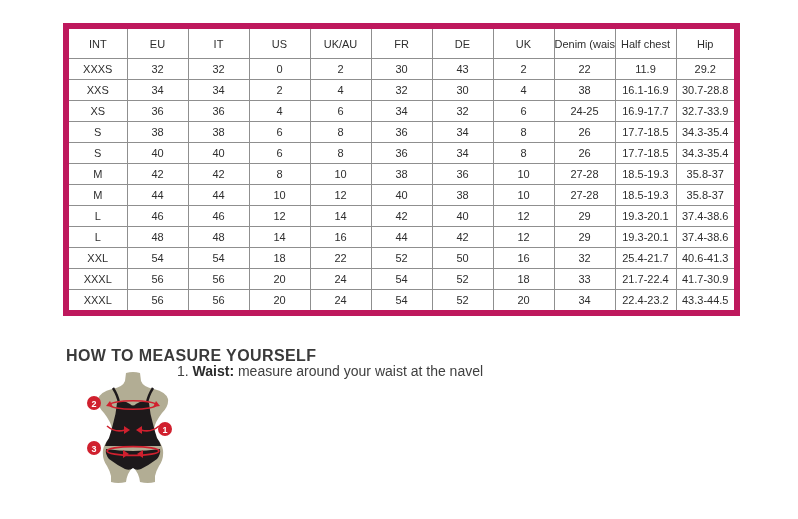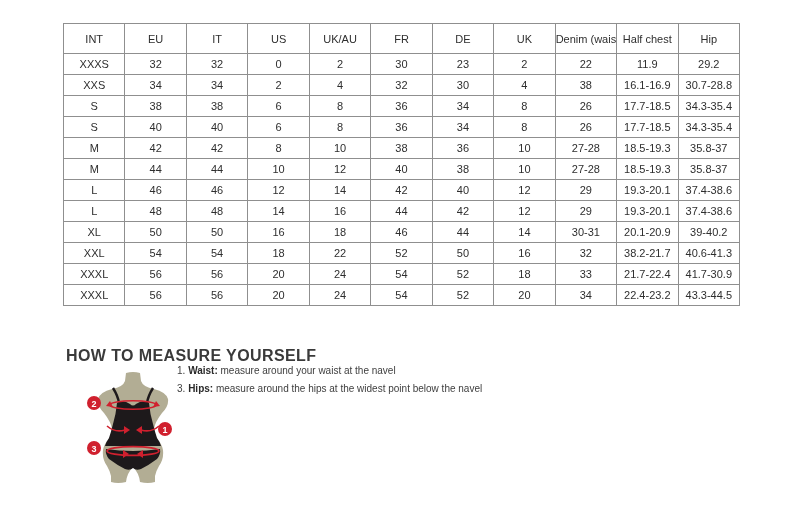--- a/index.html
+++ b/index.html
@@ -5,38 +5,38 @@
   html,body{margin:0;padding:0;}
   body{
     width:798px;height:519px;background:#ffffff;position:relative;overflow:hidden;
     font-family:"Liberation Sans", sans-serif;
   }
   
   .size-table{
     position:absolute;left:63px;top:23px;width:677px;
     border-collapse:collapse;table-layout:fixed;
     font-size:11px;color:#2e2e2e;
-    border:1px solid #be185d;
+    border:6px solid #be185d;
   }
   .size-table th,.size-table td{
     border:1px solid #8f8f8f;
     text-align:center;vertical-align:middle;
     padding:0;font-weight:400;overflow:hidden;white-space:nowrap;
   }
   .size-table thead th{height:29px;}
   .size-table tbody td{height:20px;}
   
   .measure-heading{
     position:absolute;left:66px;top:347px;
     font-size:16px;font-weight:700;letter-spacing:.4px;color:#3a3a3a;
   }
   .measure-list{
     position:absolute;left:177px;top:362px;
     list-style:none;margin:0;padding:0;
-    font-size:10px;color:#404040;
+    font-size:14px;color:#404040;
   }
   .measure-list li{line-height:18px;white-space:nowrap;}
   .measure-list b{font-weight:700;color:#2b2b2b;}
   .figure-wrap{position:absolute;left:83px;top:372px;width:105px;height:120px;}
 </style>
 </head>
 <body>
 
 <table class="size-table">
   <thead>
@@ -55,38 +55,51 @@
       </tr>
   </thead>
   <tbody>
       <tr>
         <td>XXXS</td>
         <td>32</td>
         <td>32</td>
         <td>0</td>
         <td>2</td>
         <td>30</td>
-        <td>23</td>
+        <td>43</td>
         <td>2</td>
         <td>22</td>
         <td>11.9</td>
         <td>29.2</td>
       </tr>
       <tr>
         <td>XXS</td>
         <td>34</td>
         <td>34</td>
         <td>2</td>
         <td>4</td>
         <td>32</td>
         <td>30</td>
         <td>4</td>
         <td>38</td>
         <td>16.1-16.9</td>
         <td>30.7-28.8</td>
+      </tr>
+      <tr>
+        <td>XS</td>
+        <td>36</td>
+        <td>36</td>
+        <td>4</td>
+        <td>6</td>
+        <td>34</td>
+        <td>32</td>
+        <td>6</td>
+        <td>24-25</td>
+        <td>16.9-17.7</td>
+        <td>32.7-33.9</td>
       </tr>
       <tr>
         <td>S</td>
         <td>38</td>
         <td>38</td>
         <td>6</td>
         <td>8</td>
         <td>36</td>
         <td>34</td>
         <td>8</td>
@@ -153,43 +166,30 @@
         <td>14</td>
         <td>16</td>
         <td>44</td>
         <td>42</td>
         <td>12</td>
         <td>29</td>
         <td>19.3-20.1</td>
         <td>37.4-38.6</td>
       </tr>
       <tr>
-        <td>XL</td>
-        <td>50</td>
-        <td>50</td>
-        <td>16</td>
-        <td>18</td>
-        <td>46</td>
-        <td>44</td>
-        <td>14</td>
-        <td>30-31</td>
-        <td>20.1-20.9</td>
-        <td>39-40.2</td>
-      </tr>
-      <tr>
         <td>XXL</td>
         <td>54</td>
         <td>54</td>
         <td>18</td>
         <td>22</td>
         <td>52</td>
         <td>50</td>
         <td>16</td>
         <td>32</td>
-        <td>38.2-21.7</td>
+        <td>25.4-21.7</td>
         <td>40.6-41.3</td>
       </tr>
       <tr>
         <td>XXXL</td>
         <td>56</td>
         <td>56</td>
         <td>20</td>
         <td>24</td>
         <td>54</td>
         <td>52</td>
@@ -256,14 +256,13 @@
     </g>
     <g>
       <circle cx="11" cy="76" r="7" fill="#d0202e"></circle>
       <text x="11" y="79.5" text-anchor="middle" font-size="9" font-weight="bold" fill="#ffffff" font-family="Liberation Sans, sans-serif">3</text>
     </g>
   </svg>
 </div>
 
 <ol class="measure-list">
     <li><span>1. </span><b>Waist:</b><span> measure around your waist at the navel</span></li>
-    <li><span>3. </span><b>Hips:</b><span> measure around the hips at the widest point below the navel</span></li>
   </ol>
 
 </body></html>

